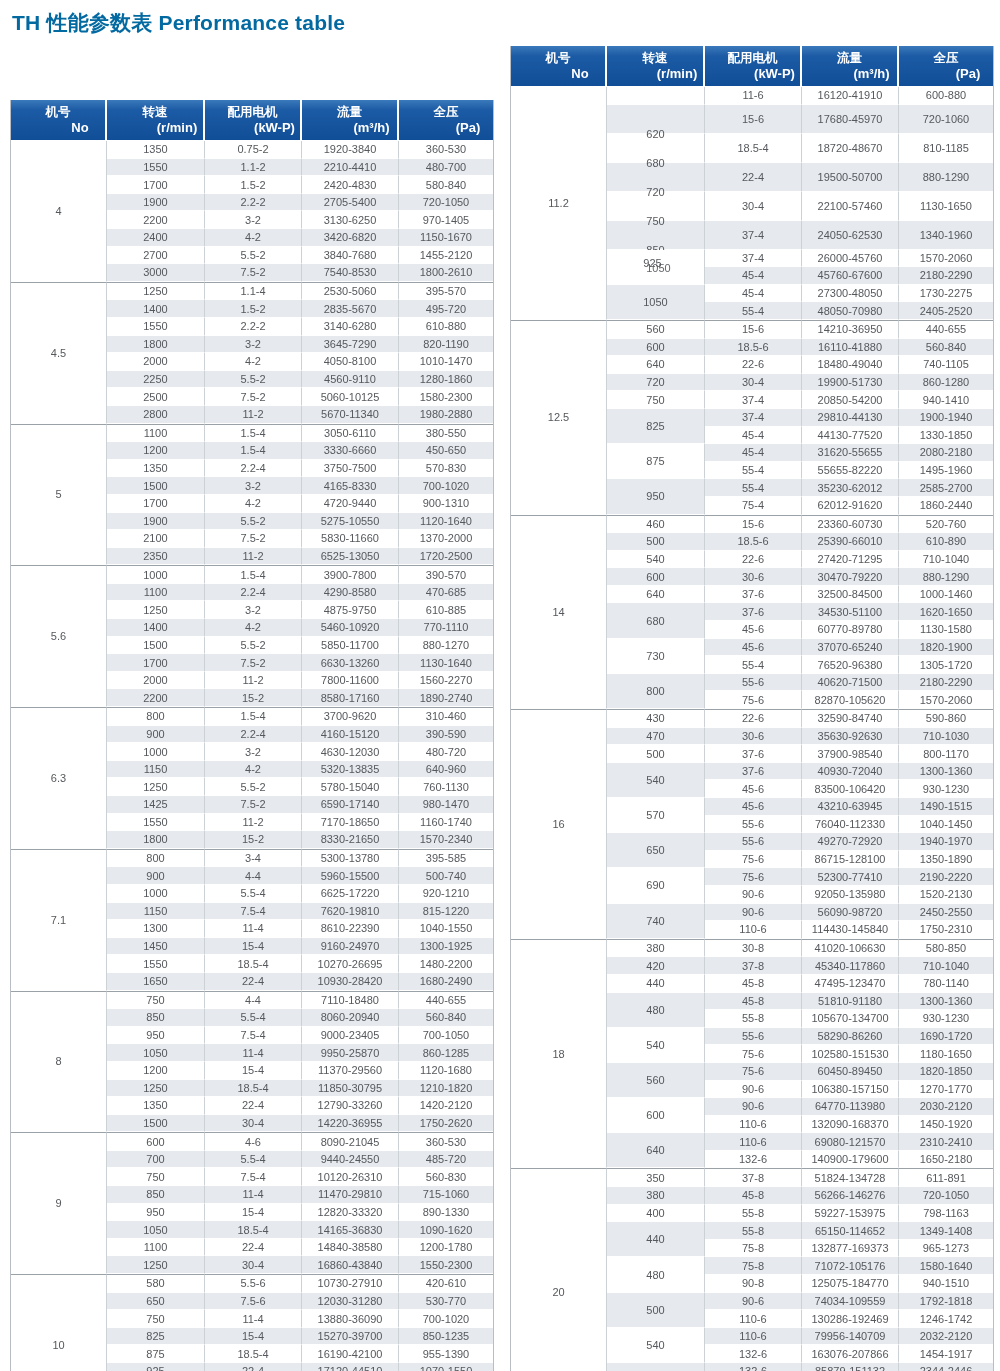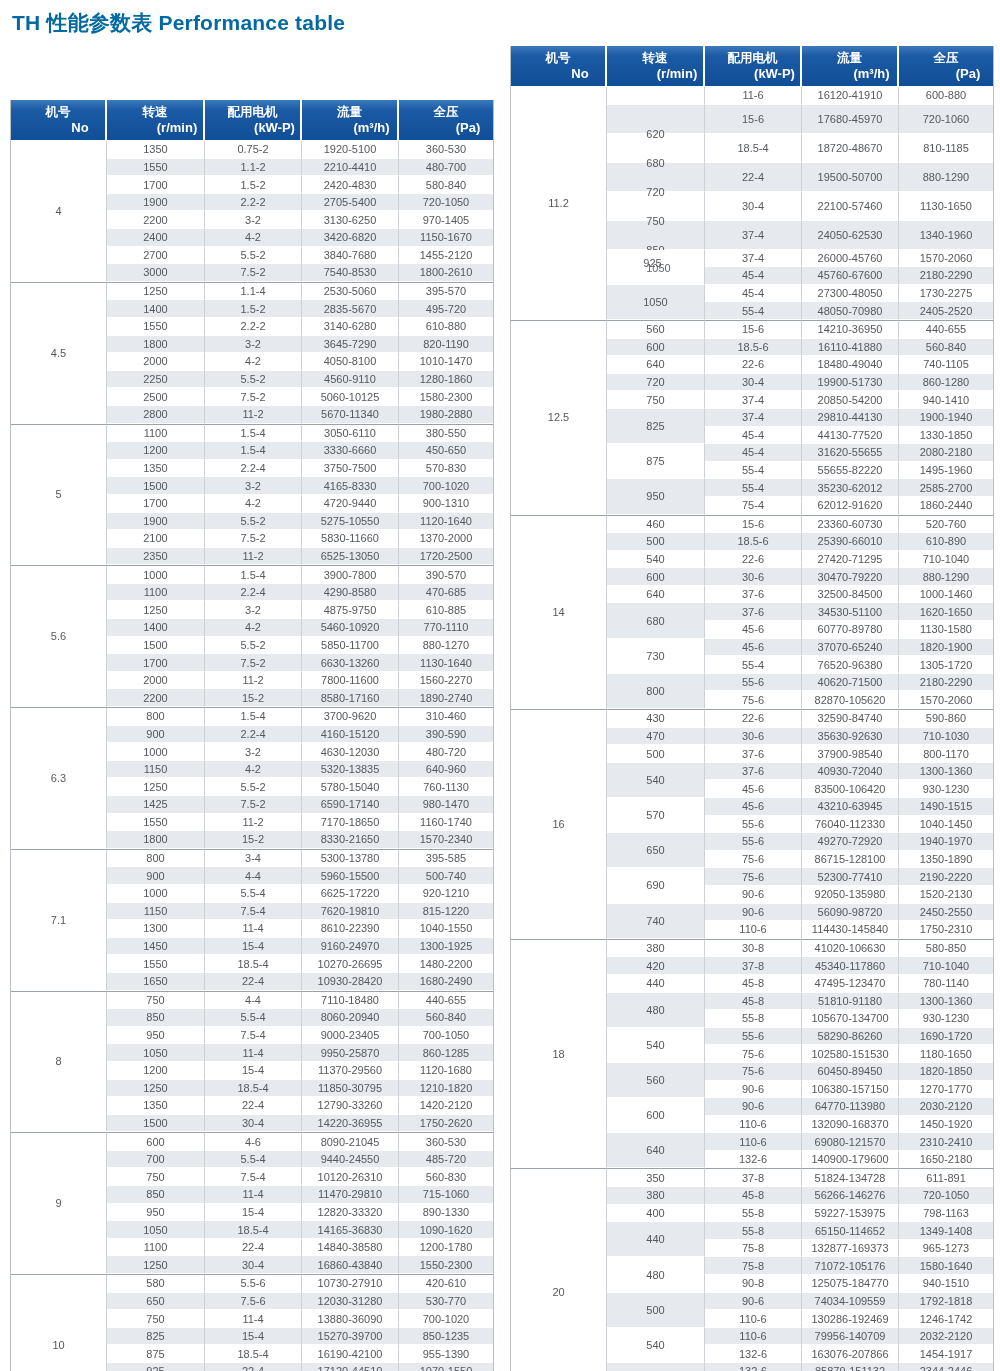--- a/index.html
+++ b/index.html
@@ -64,21 +64,21 @@
               <div class="h1">全压</div>
               <div class="h2">(Pa)</div>
             </th>
           </tr>
         </thead>
         <tbody>
           <tr>
             <td class="group" rowspan="8">4</td>
             <td class="w">1350</td>
             <td class="w">0.75-2</td>
-            <td class="w">1920-5100</td>
+            <td class="w">1920-3840</td>
             <td class="w">360-530</td>
           </tr>
           <tr>
             <td class="s">1550</td>
             <td class="s">1.1-2</td>
             <td class="s">2210-4410</td>
             <td class="s">480-700</td>
           </tr>
           <tr>
             <td class="w">1700</td>

